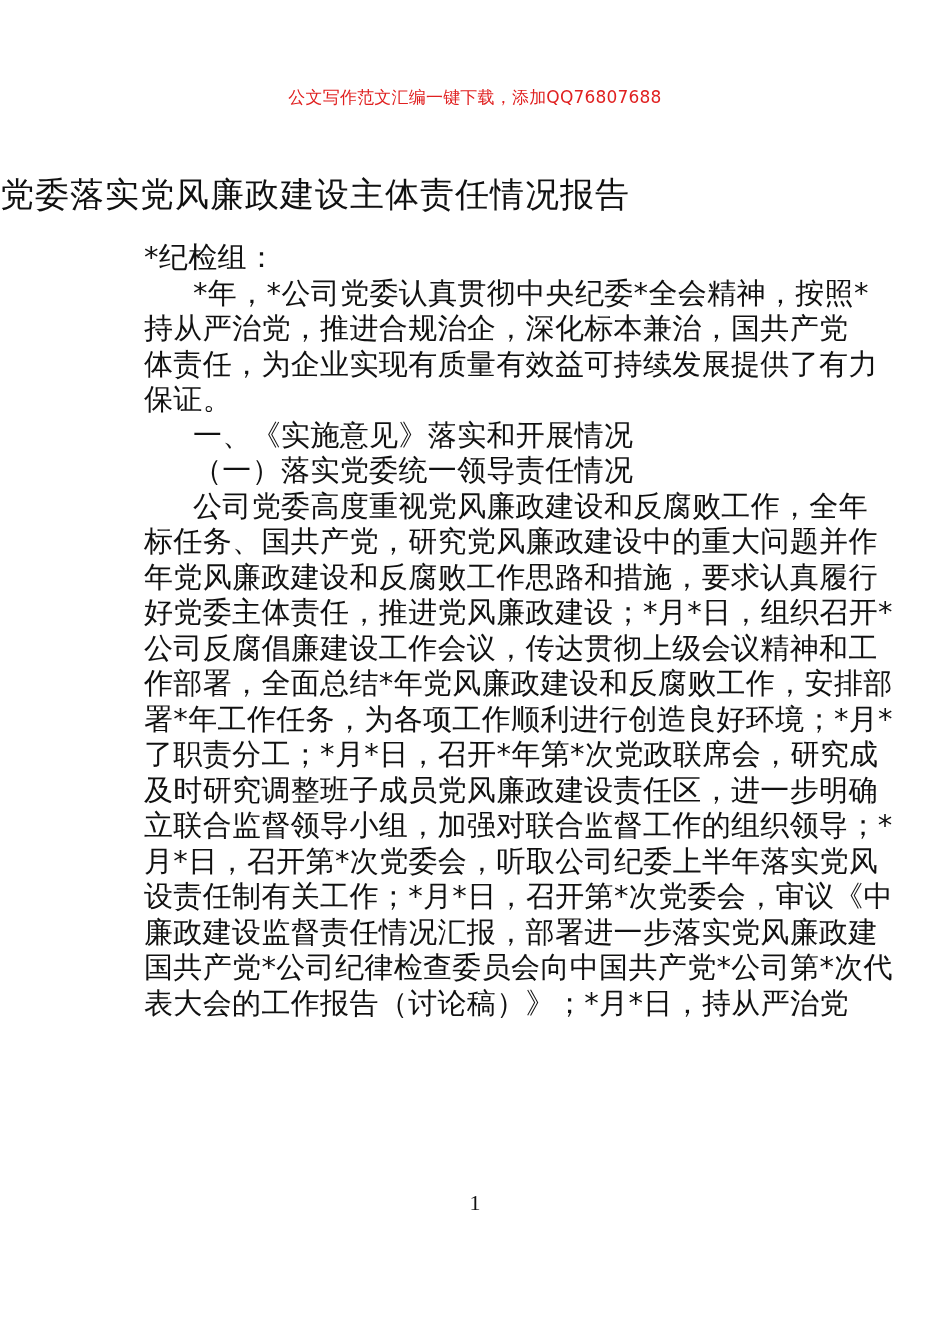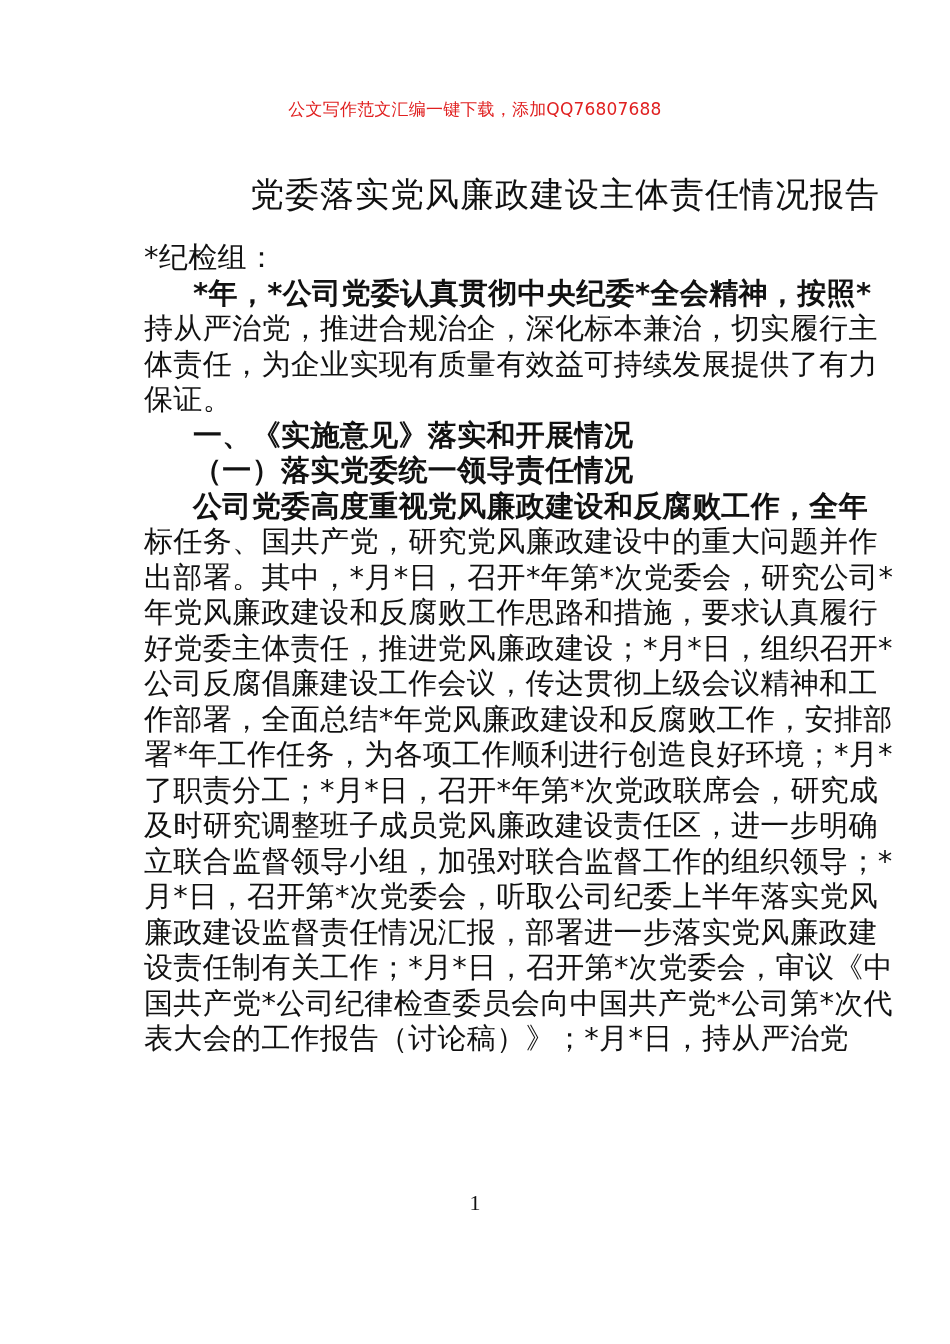--- a/index.html
+++ b/index.html
@@ -1,56 +1,55 @@
 <!DOCTYPE html>
 <html><head>
 <meta charset="utf-8">
 <style>
   html, body { margin: 0; padding: 0; background: #ffffff; }
   body { width: 950px; height: 1344px; position: relative; overflow: hidden;
          font-family: "DejaVu Sans", "Liberation Sans", sans-serif; color: #111; }
   .header-note { position: absolute; top: 86px; left: 0; width: 950px; text-align: center;
-         color: #e02020; font-size: 17px; letter-spacing: 0.2px; margin-top: 12px; }
-  .title { position: absolute; top: 172px; left: 0; width: 880px; text-align: right;
+         color: #e02020; font-size: 17px; letter-spacing: 0.2px; }
+  .title { position: absolute; top: 172px; left: 0; width: 880px; text-align: left;
          font-size: 34px; color: #111; letter-spacing: 1px; }
   .body { position: absolute; top: 240px; left: 144px; width: 665px; }
   .line { font-size: 29px; height: 35.5px; line-height: 35.5px; white-space: nowrap;
           letter-spacing: 0.35px; }
-  .indent { padding-left: 49px; font-weight: bold; }
+  .indent { padding-left: 49px; }
   .page-num { position: absolute; top: 1190px; left: 0; width: 950px; text-align: center;
           font-family: "Liberation Serif", "DejaVu Serif", serif; font-size: 22px; color: #111; }
 </style>
 </head>
 <body>
 
 <div class="header-note">公文写作范文汇编一键下载，添加QQ76807688</div>
 
 <div class="title">党委落实党风廉政建设主体责任情况报告</div>
 
 <div class="body">
   <div class="line">*纪检组：</div>
   <div id="lines">
       <div class="line indent">*年，*公司党委认真贯彻中央纪委*全会精神，按照*</div>
-      <div class="line">持从严治党，推进合规治企，深化标本兼治，切实履行主</div>
+      <div class="line">持从严治党，推进合规治企，深化标本兼治，国共产党</div>
       <div class="line">体责任，为企业实现有质量有效益可持续发展提供了有力</div>
       <div class="line">保证。</div>
       <div class="line indent">一、《实施意见》落实和开展情况</div>
       <div class="line indent">（一）落实党委统一领导责任情况</div>
       <div class="line indent">公司党委高度重视党风廉政建设和反腐败工作，全年</div>
       <div class="line">标任务、国共产党，研究党风廉政建设中的重大问题并作</div>
-      <div class="line">出部署。其中，*月*日，召开*年第*次党委会，研究公司*</div>
       <div class="line">年党风廉政建设和反腐败工作思路和措施，要求认真履行</div>
       <div class="line">好党委主体责任，推进党风廉政建设；*月*日，组织召开*</div>
       <div class="line">公司反腐倡廉建设工作会议，传达贯彻上级会议精神和工</div>
       <div class="line">作部署，全面总结*年党风廉政建设和反腐败工作，安排部</div>
       <div class="line">署*年工作任务，为各项工作顺利进行创造良好环境；*月*</div>
       <div class="line">了职责分工；*月*日，召开*年第*次党政联席会，研究成</div>
       <div class="line">及时研究调整班子成员党风廉政建设责任区，进一步明确</div>
       <div class="line">立联合监督领导小组，加强对联合监督工作的组织领导；*</div>
       <div class="line">月*日，召开第*次党委会，听取公司纪委上半年落实党风</div>
+      <div class="line">设责任制有关工作；*月*日，召开第*次党委会，审议《中</div>
       <div class="line">廉政建设监督责任情况汇报，部署进一步落实党风廉政建</div>
-      <div class="line">设责任制有关工作；*月*日，召开第*次党委会，审议《中</div>
       <div class="line">国共产党*公司纪律检查委员会向中国共产党*公司第*次代</div>
       <div class="line">表大会的工作报告（讨论稿）》；*月*日，持从严治党</div>
     </div>
 </div>
 
 <div class="page-num">1</div>
 
 </body></html>

